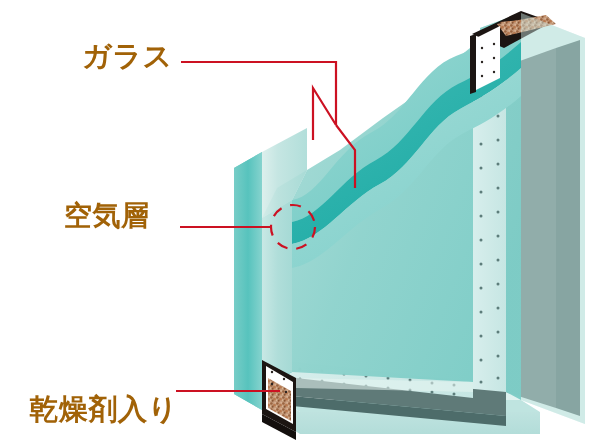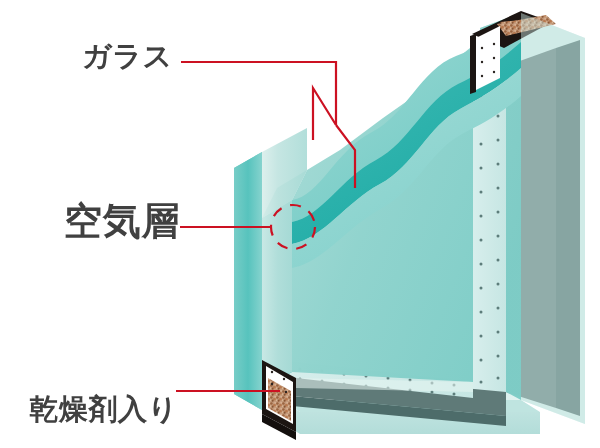--- a/index.html
+++ b/index.html
@@ -6,29 +6,29 @@
   html,body{margin:0;padding:0;background:#ffffff;}
   body{
     width:600px;height:448px;overflow:hidden;position:relative;
     font-family:"Liberation Sans","DejaVu Sans",sans-serif;
   }
   #stage{position:absolute;inset:0;width:600px;height:448px;}
   #stage svg{display:block;width:600px;height:448px;}
 
   .lbl{
     position:absolute;
-    color:#404040;
+    color:#a16207;
     font-weight:700;
     letter-spacing:0.02em;
     white-space:pre;
     line-height:1.18;
     font-family:"DejaVu Sans","Liberation Sans",sans-serif;
   }
   #lbl-glass{left:82px;  top:39px;  font-size:29px;}
-  #lbl-air  {left:64px;  top:199px; font-size:38px;}
+  #lbl-air  {left:64px;  top:199px; font-size:28px;}
   #lbl-spacer{left:8px;  top:358px; font-size:29px;}
 </style>
 </head>
 <body>
 
 <div id="stage">
 <svg viewBox="0 0 600 448" xmlns="http://www.w3.org/2000/svg">
   <defs>
 
     <linearGradient id="gFrontFace" x1="0" y1="0" x2="1" y2="0">

